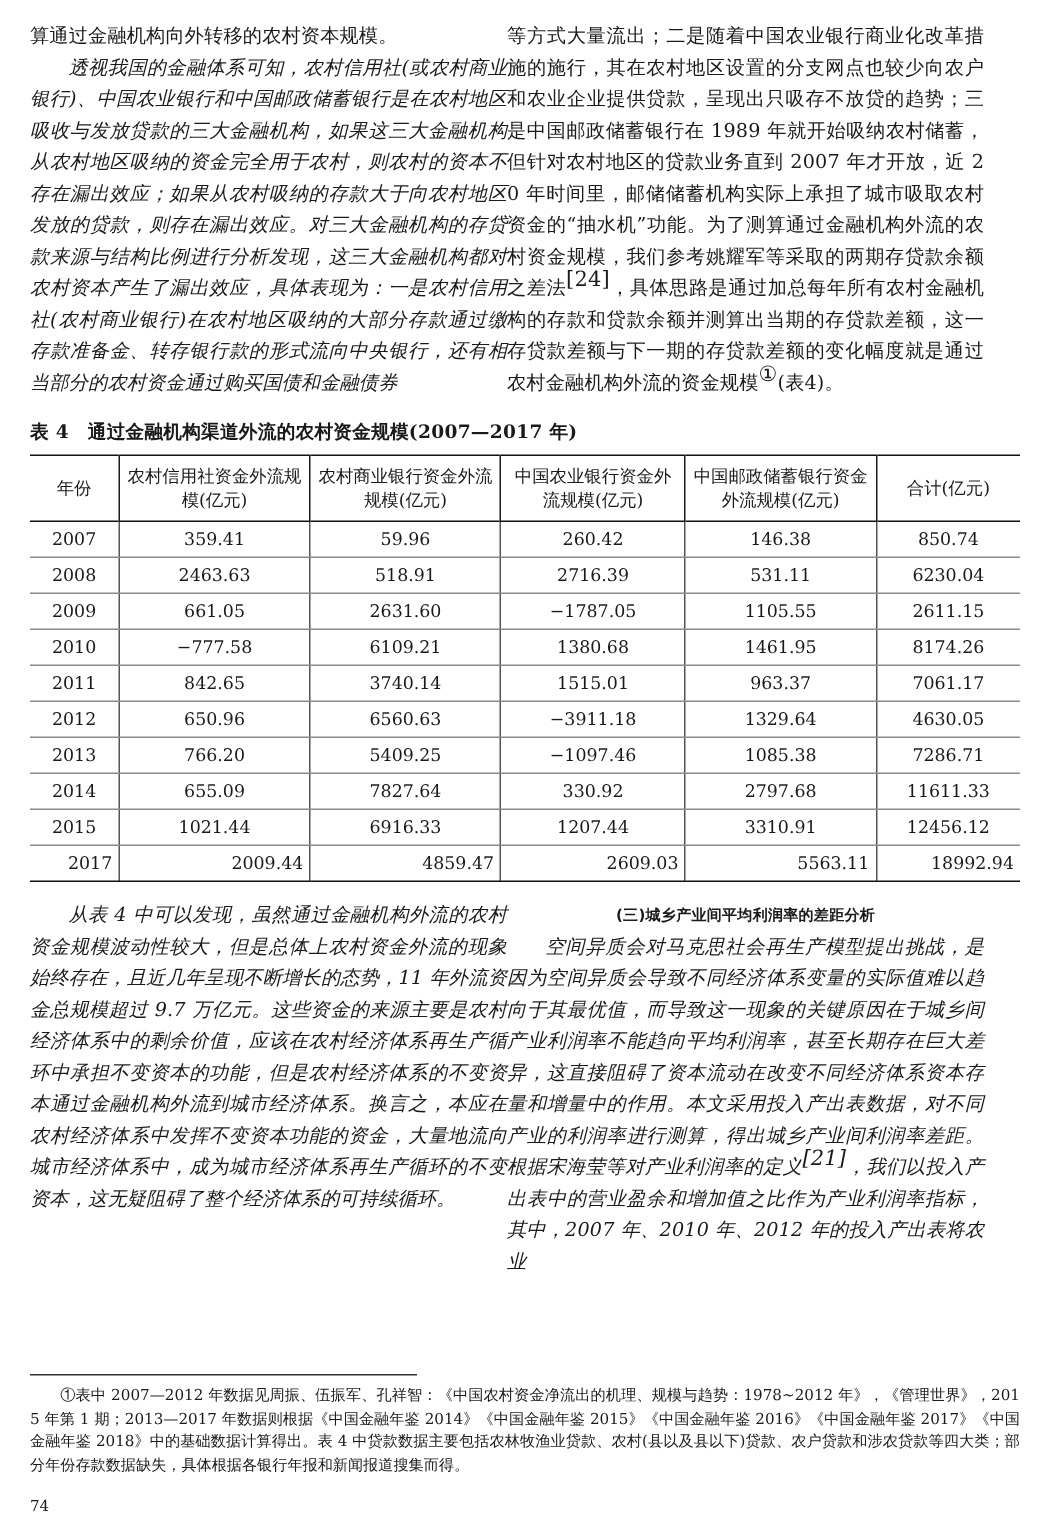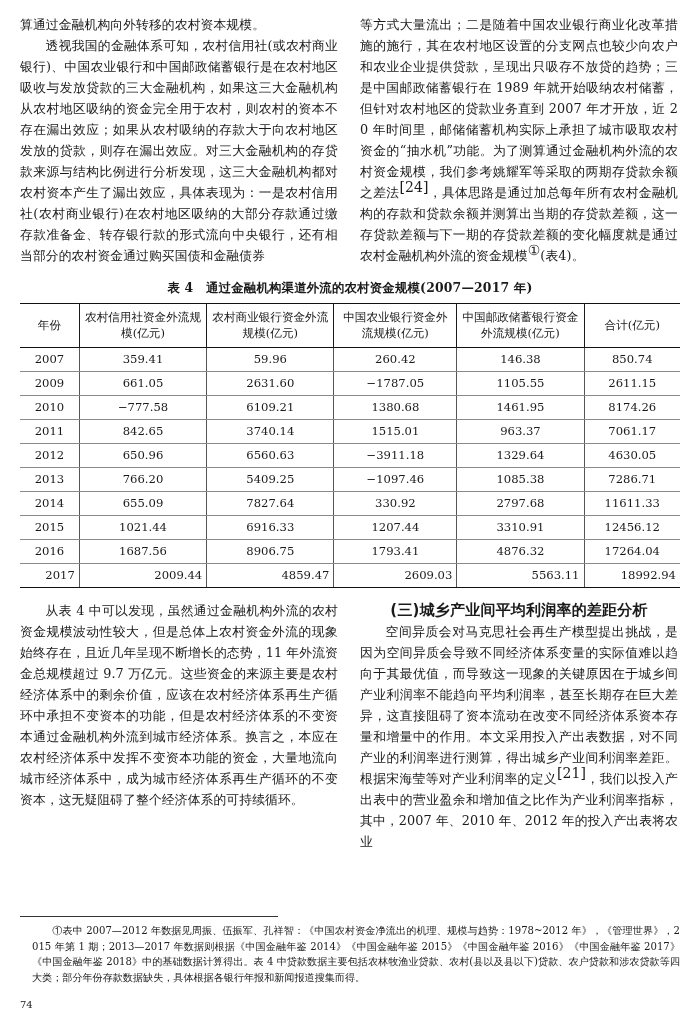--- a/index.html
+++ b/index.html
@@ -22,56 +22,55 @@
     width: 700px;
     height: 1021px;
     box-sizing: border-box;
     padding: 14px 20px 0 20px;
   }
 
   
   .cols {
     display: flex;
     flex-direction: row;
-    gap: 22px;
     align-items: flex-start;
   }
   .col {
     width: 318px;
     flex: 0 0 318px;
   }
 
   p.body {
     margin: 0;
     font-size: 12.8px;
     line-height: 21.0px;
     text-align: justify;
     text-justify: inter-ideograph;
     letter-spacing: 0.1px;
     word-break: break-all;
   }
-  p.indent { text-indent: 2em; }
+  p.indent { text-indent: 2em; font-style: italic; }
 
   .subhead {
     margin: 0 0 0 0;
-    font-size: 15px;
+    font-size: 10px;
     line-height: 21.0px;
     font-weight: bold;
     text-align: center;
     font-family: "DejaVu Sans", "Liberation Sans", sans-serif;
     letter-spacing: 0.2px;
   }
 
   
   .table-wrap {
     margin-top: 13px;
     margin-bottom: 12px;
   }
   .table-caption {
-    text-align: center;
+    text-align: left;
     font-size: 12.4px;
     font-weight: bold;
     line-height: 18px;
     margin-bottom: 6px;
     letter-spacing: 0.2px;
   }
   table.data {
     width: 660px;
     margin: 0 auto;
     border-collapse: collapse;
@@ -126,21 +125,21 @@
   }
   .footnote p {
     margin: 0;
     font-size: 10.1px;
     line-height: 15.4px;
     text-align: justify;
     text-justify: inter-ideograph;
     word-break: break-all;
     letter-spacing: 0px;
   }
-  .footnote p.first { text-indent: 2em; margin-left: 12px; }
+  .footnote p.first { text-indent: 2em; }
 
   .folio {
     position: absolute;
     left: 20px;
     bottom: 8px;
     font-size: 10px;
     line-height: 16px;
     font-family: "DejaVu Serif", "Liberation Serif", serif;
   }
 
@@ -193,20 +192,28 @@
       <tbody>
         <tr>
           <td>2007</td>
           <td>359.41</td>
           <td>59.96</td>
           <td>260.42</td>
           <td>146.38</td>
           <td>850.74</td>
         </tr>
         <tr>
+          <td>2008</td>
+          <td>2463.63</td>
+          <td>518.91</td>
+          <td>2716.39</td>
+          <td>531.11</td>
+          <td>6230.04</td>
+        </tr>
+        <tr>
           <td>2009</td>
           <td>661.05</td>
           <td>2631.60</td>
           <td>−1787.05</td>
           <td>1105.55</td>
           <td>2611.15</td>
         </tr>
         <tr>
           <td>2010</td>
           <td>−777.58</td>
@@ -249,28 +256,20 @@
         </tr>
         <tr>
           <td>2015</td>
           <td>1021.44</td>
           <td>6916.33</td>
           <td>1207.44</td>
           <td>3310.91</td>
           <td>12456.12</td>
         </tr>
         <tr>
-          <td>2016</td>
-          <td>1687.56</td>
-          <td>8906.75</td>
-          <td>1793.41</td>
-          <td>4876.32</td>
-          <td>17264.04</td>
-        </tr>
-        <tr>
           <td>2017</td>
           <td>2009.44</td>
           <td>4859.47</td>
           <td>2609.03</td>
           <td>5563.11</td>
           <td>18992.94</td>
         </tr>
       </tbody>
     </table>
   </div>

